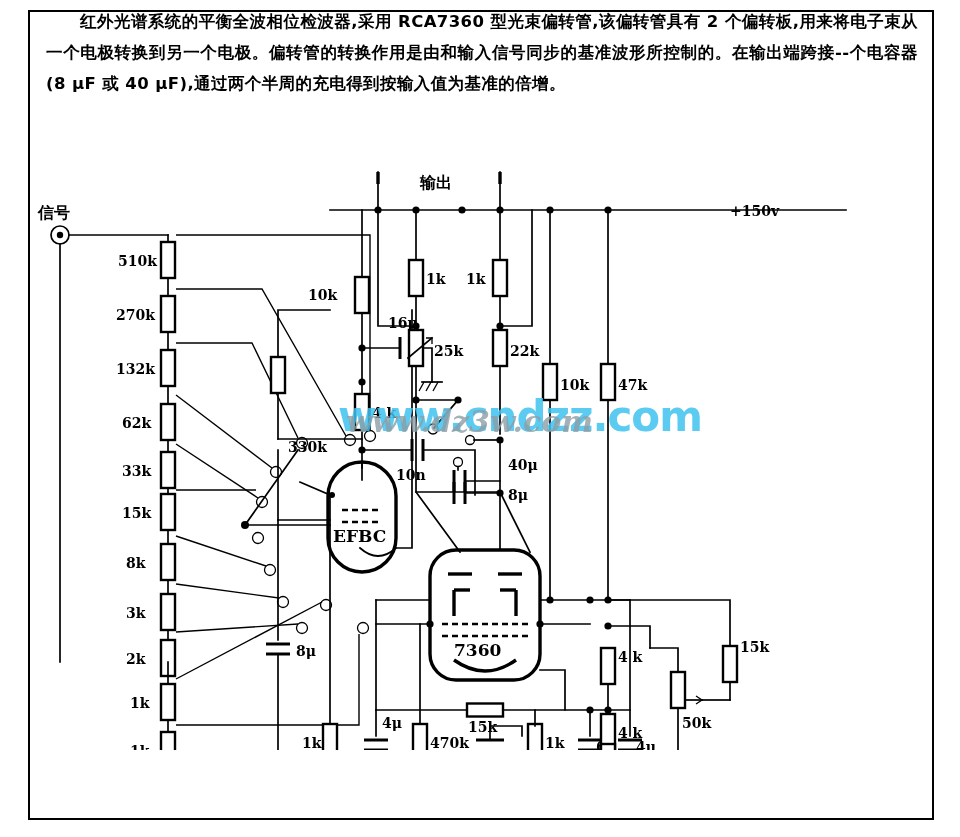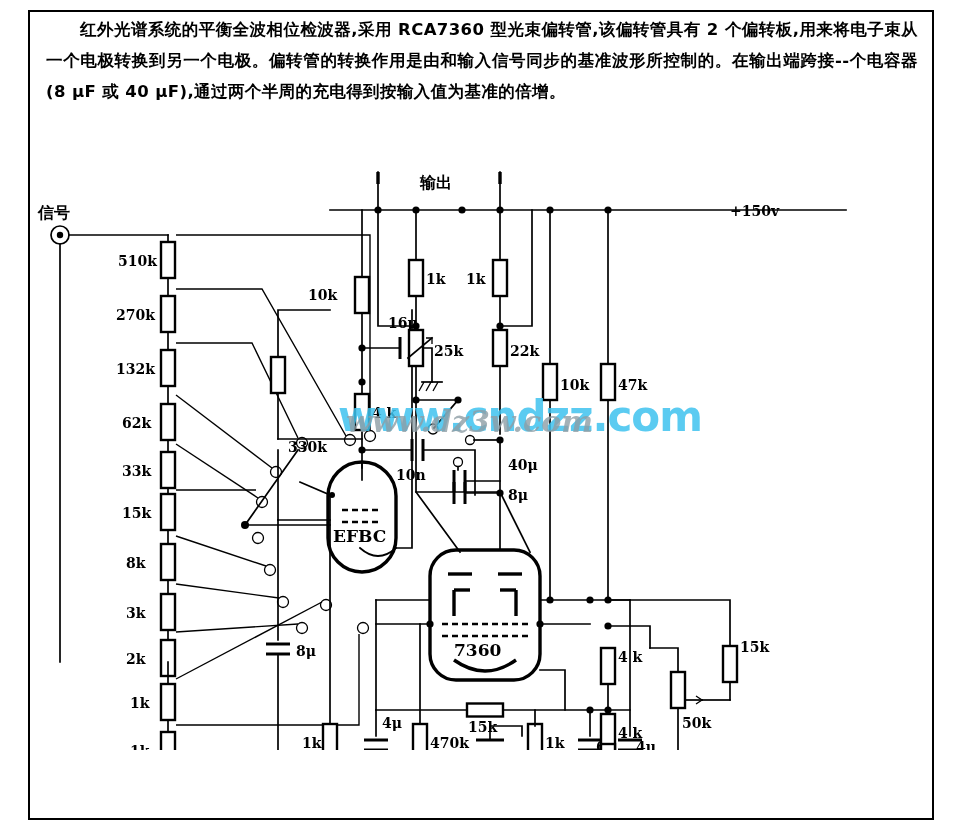--- a/index.html
+++ b/index.html
@@ -3,21 +3,21 @@
 <meta charset="utf-8">
 <style>
   html,body{margin:0;padding:0;background:#fff;}
   body{width:960px;height:837px;font-family:"DejaVu Sans","Liberation Sans",sans-serif;}
   #page{position:relative;width:960px;height:837px;background:#ffffff;overflow:hidden;}
 
   
   #frame{position:absolute;left:28px;top:10px;width:906px;height:810px;border:2px solid #000;box-sizing:border-box;}
 
   
-  #desc{position:absolute;left:46px;top:14px;width:872px;
+  #desc{position:absolute;left:46px;top:6px;width:872px;
         font-family:"DejaVu Sans","Liberation Sans",sans-serif;
         font-size:16.5px;line-height:31px;color:#000;font-weight:700;
         letter-spacing:0.4px;text-align:justify;}
   #desc .indent{display:inline-block;width:34px;}
 
   
   #schem{position:absolute;left:30px;top:150px;width:902px;height:600px;}
 
   svg{display:block;}
   .wire{stroke:#000;stroke-width:1.7;fill:none;stroke-linecap:square;}

